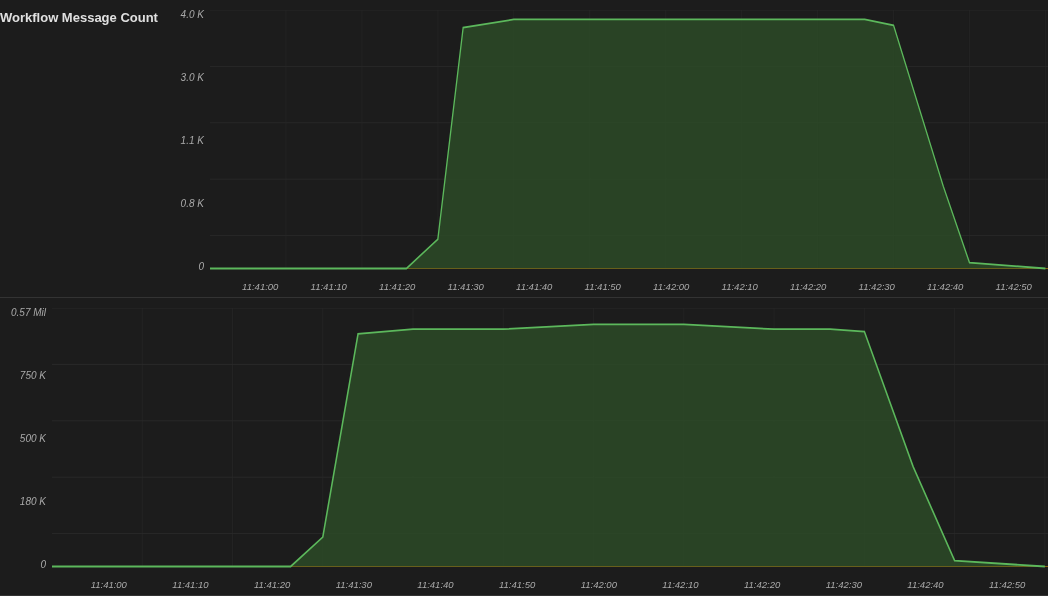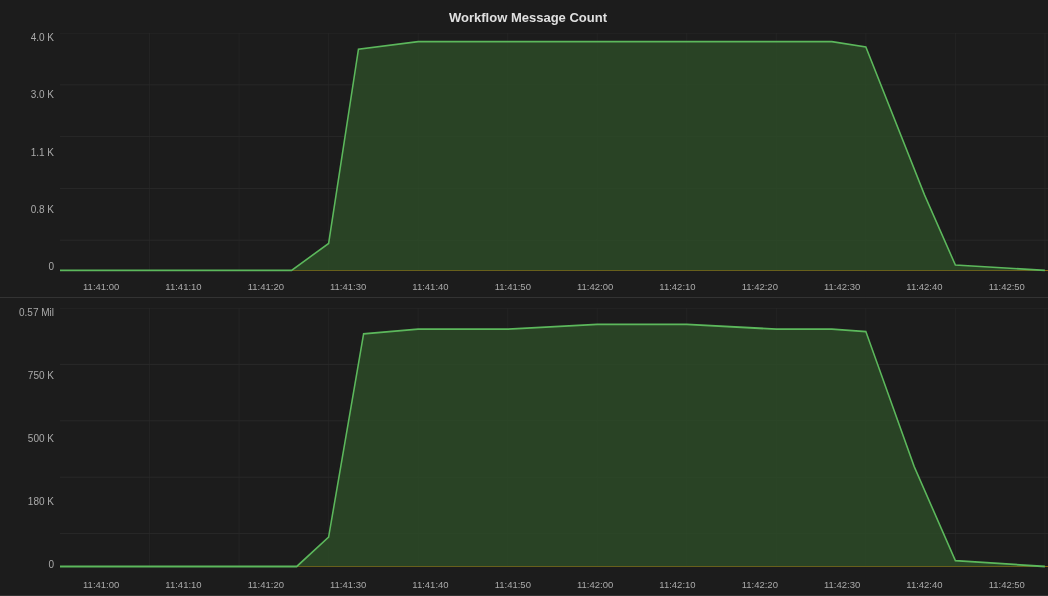--- a/index.html
+++ b/index.html
@@ -14,36 +14,37 @@
     .charts-container {
       display: flex;
       flex-direction: column;
       width: 1048px;
       height: 596px;
       background: #1c1c1c;
     }
     .chart-panel {
       flex: 1;
       display: flex;
-      flex-direction: column;
-      padding: 10px 0 5px 8px;
+      flex-direction: row;
+      padding: 10px 0 5px 0;
       border-bottom: 1px solid #333;
       position: relative;
     }
     .chart-title {
       text-align: center;
       font-size: 13px;
       font-weight: bold;
       color: #e0e0e0;
       margin-bottom: 8px;
     }
     .chart-body {
       flex: 1;
       display: flex;
       position: relative;
+      font-style: italic;
     }
     .y-axis {
       width: 52px;
       display: flex;
       flex-direction: column;
       justify-content: space-between;
       padding: 0 6px 20px 0;
       text-align: right;
     }
     .y-axis-label {
@@ -58,25 +59,25 @@
     }
     .chart-svg {
       width: 100%;
       height: 100%;
       position: absolute;
       top: 0; left: 0;
     }
     .x-axis {
       position: absolute;
       bottom: 0;
-      left: 0;
+      left: 16px;
       right: 0;
       height: 20px;
       display: flex;
-      justify-content: flex-start;
+      justify-content: flex-end;
       align-items: flex-end;
     }
     .x-axis-label {
       font-size: 9.5px;
       color: #aaa;
       text-align: center;
       flex: 1;
     }
   </style>
 </head>

